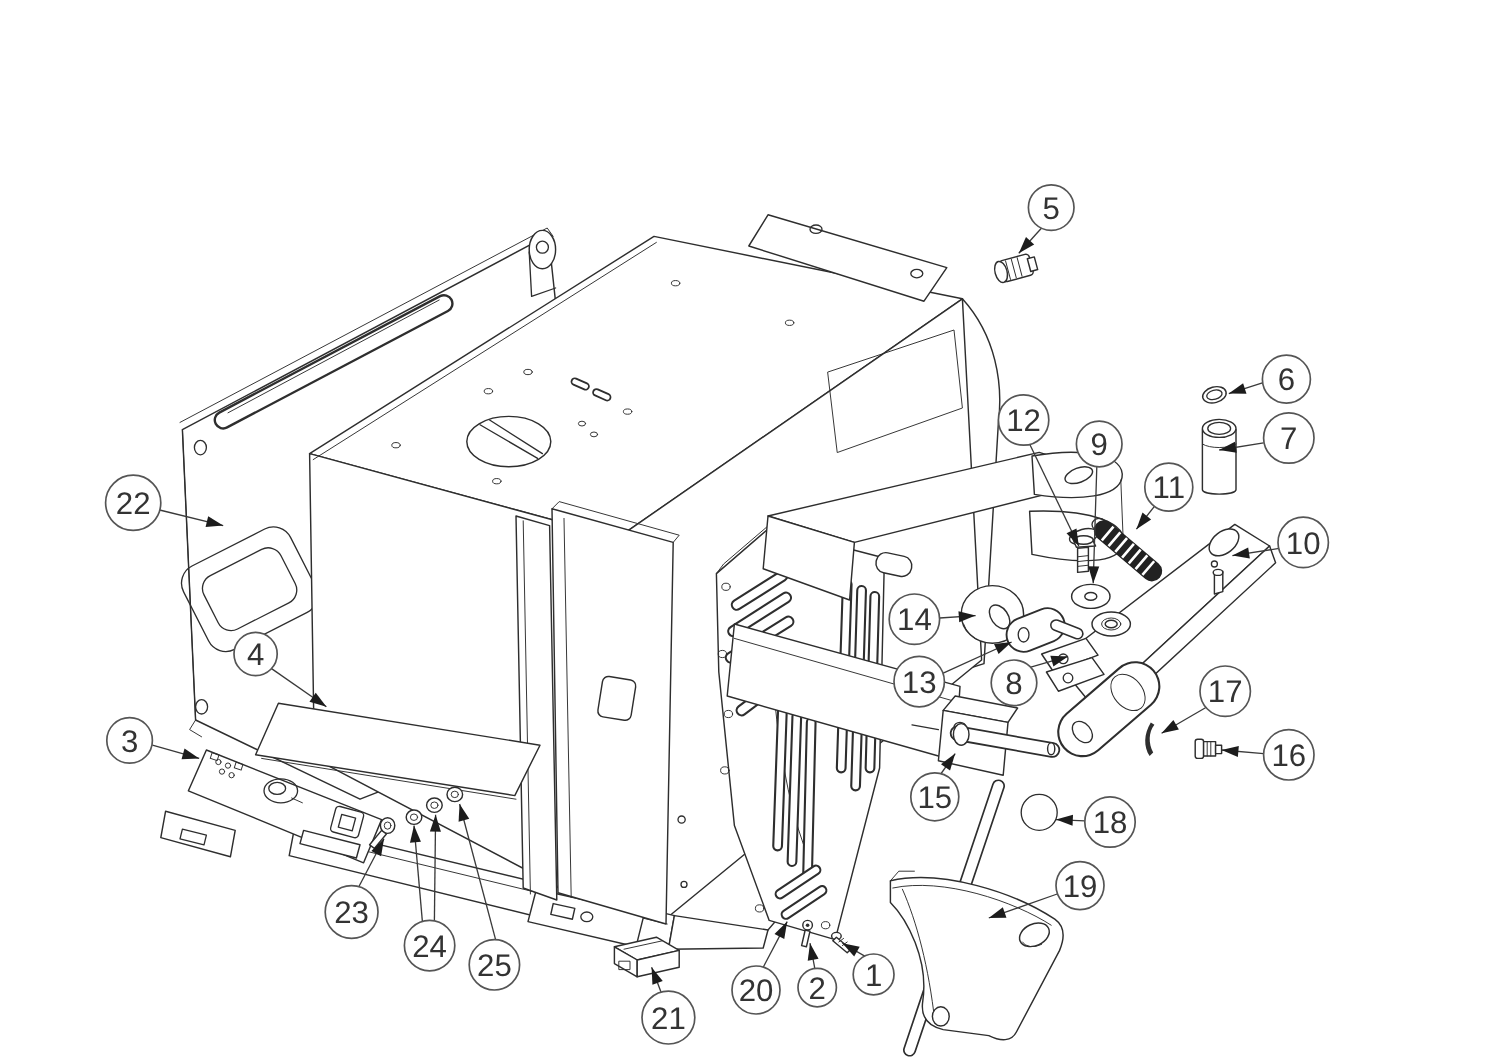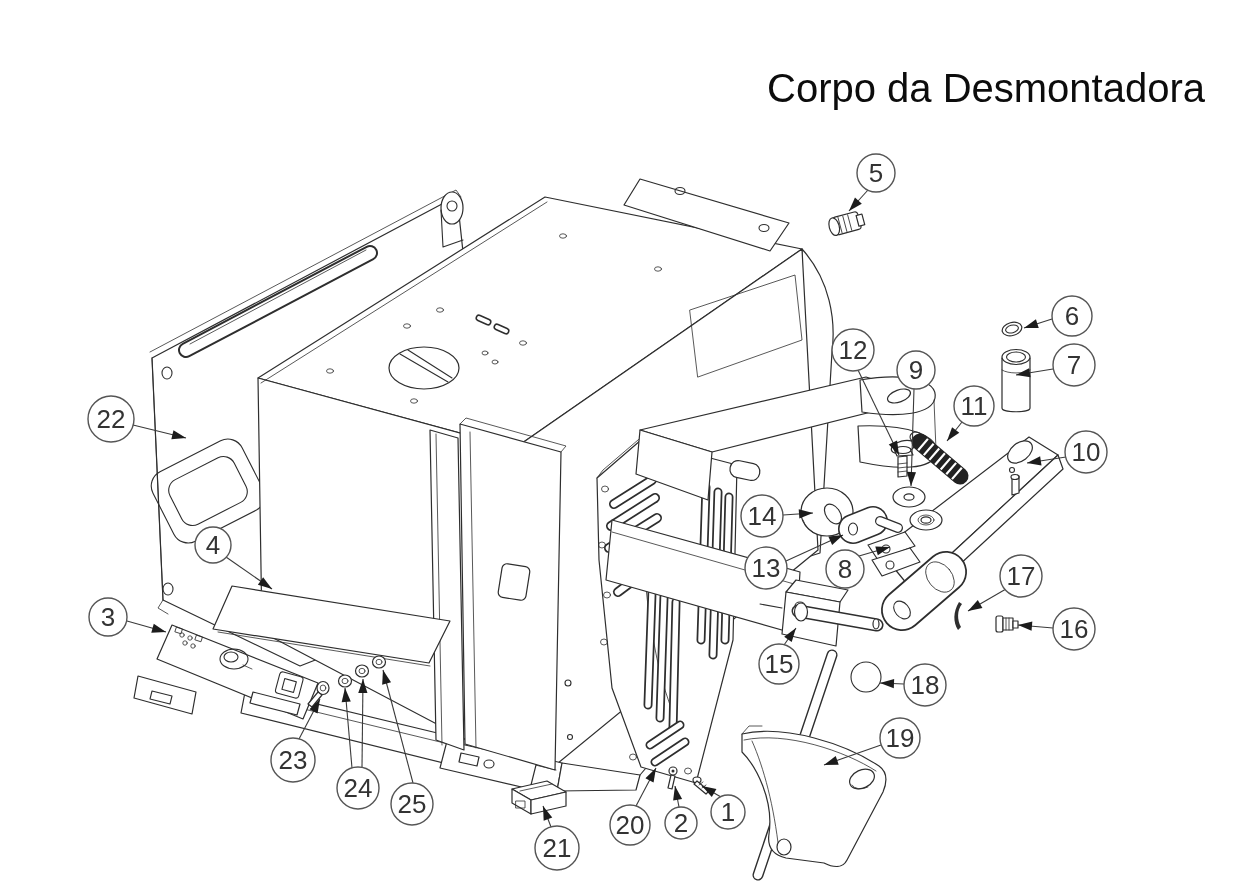--- a/index.html
+++ b/index.html
@@ -17,21 +17,20 @@
   .leader{stroke:#3a3a3a;stroke-width:1.1;fill:none;}
   .arrowhead{fill:#1c1c1c;stroke:none;}
   .balloon{fill:#ffffff;stroke:#555555;stroke-width:1.4;}
   .callout-num{font-family:"Liberation Sans",sans-serif;font-size:26px;fill:#333333;
                text-anchor:middle;}
 </style>
 </head>
 <body>
 
 <div class="page">
-  <div class="title">Corpo da Desmontadora</div>
 
   <svg width="1241" height="883" viewBox="0 0 1241 883">
 
     <g>
       <path class="fc" d="M152,358 L457,196 L499,588 L300,666 L163,600 Z"></path>
       <path class="ln thin" d="M150,352 L456,190 L461,197"></path>
       <path class="ln thin" d="M152,358 L163,600"></path>
       <path class="slot-o" stroke-width="16" d="M186,350 L370,253"></path>
       <path class="slot-i" stroke-width="12" d="M186,350 L370,253"></path>
       <path class="ln thin" d="M190,344 L366,250"></path>

